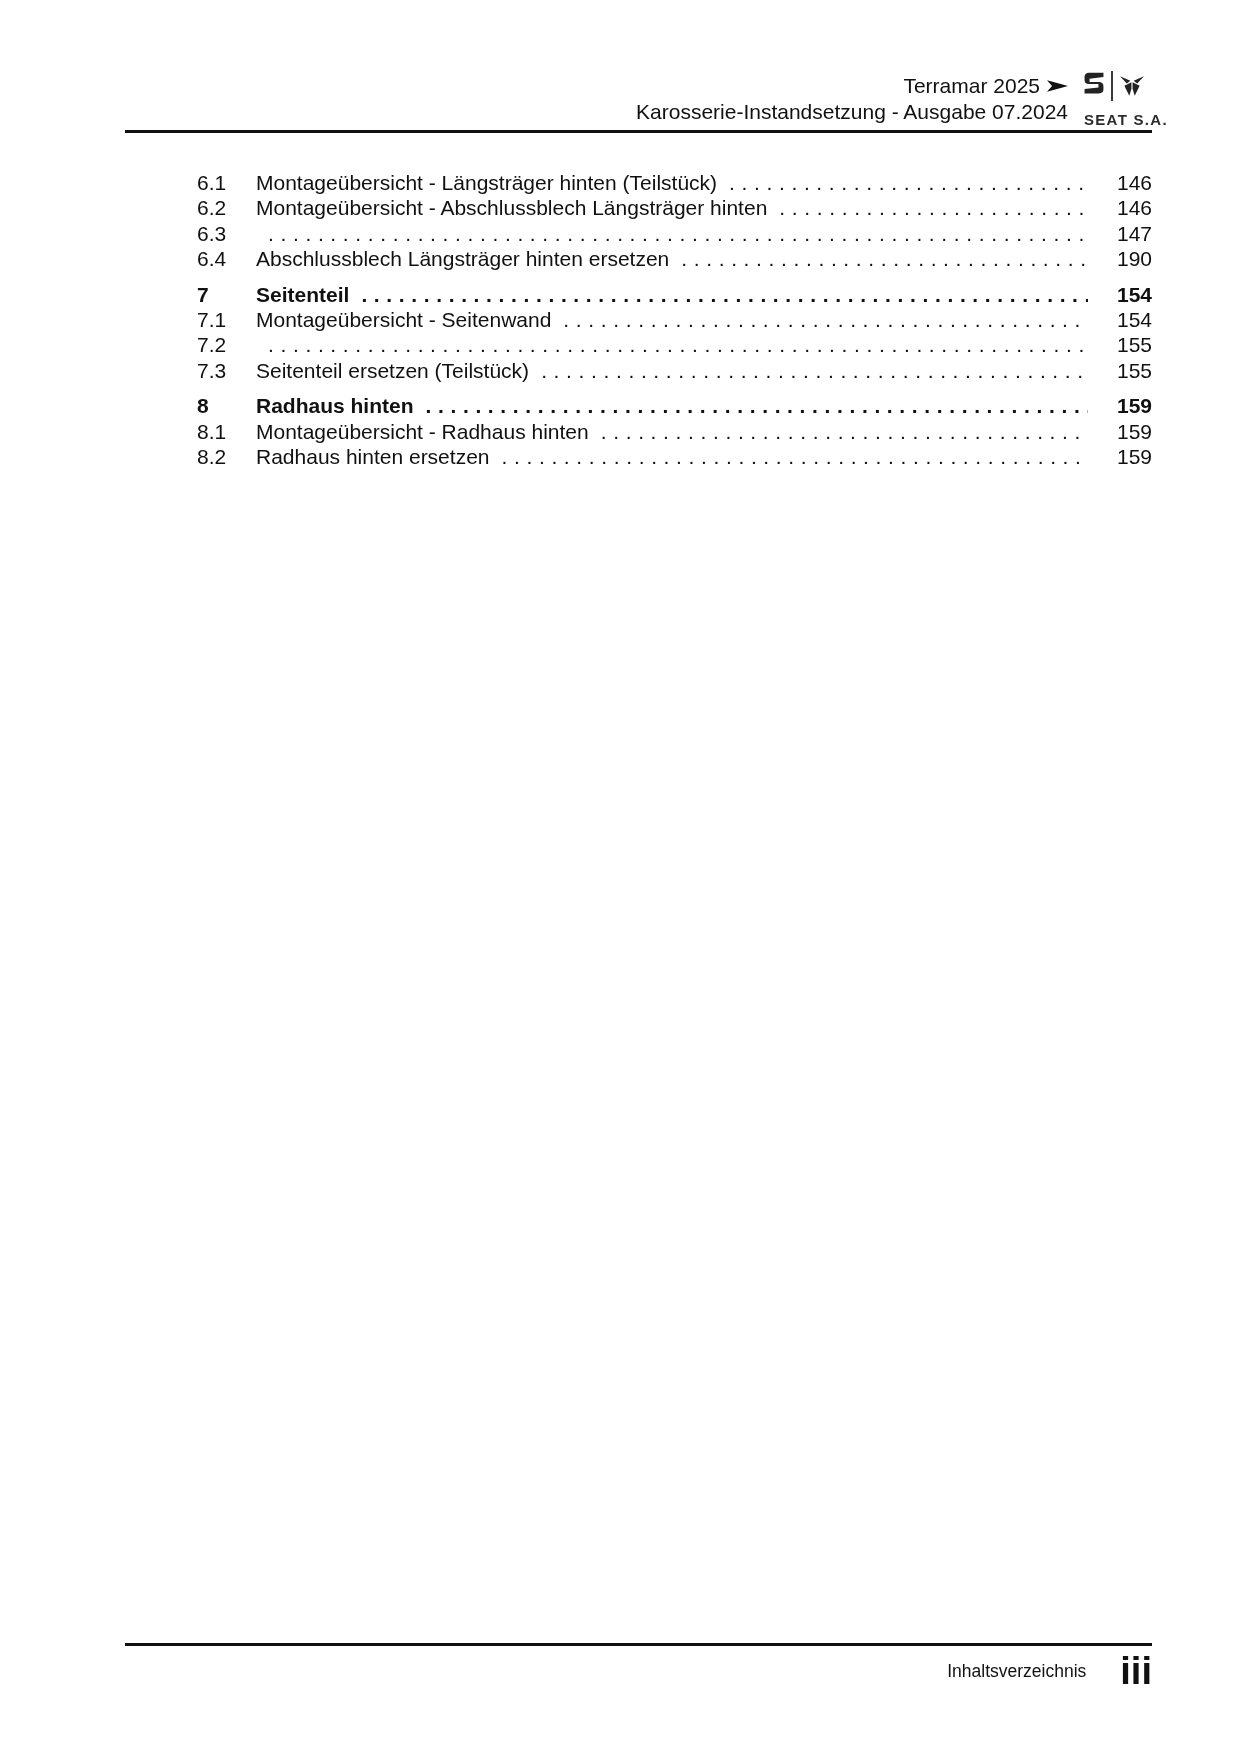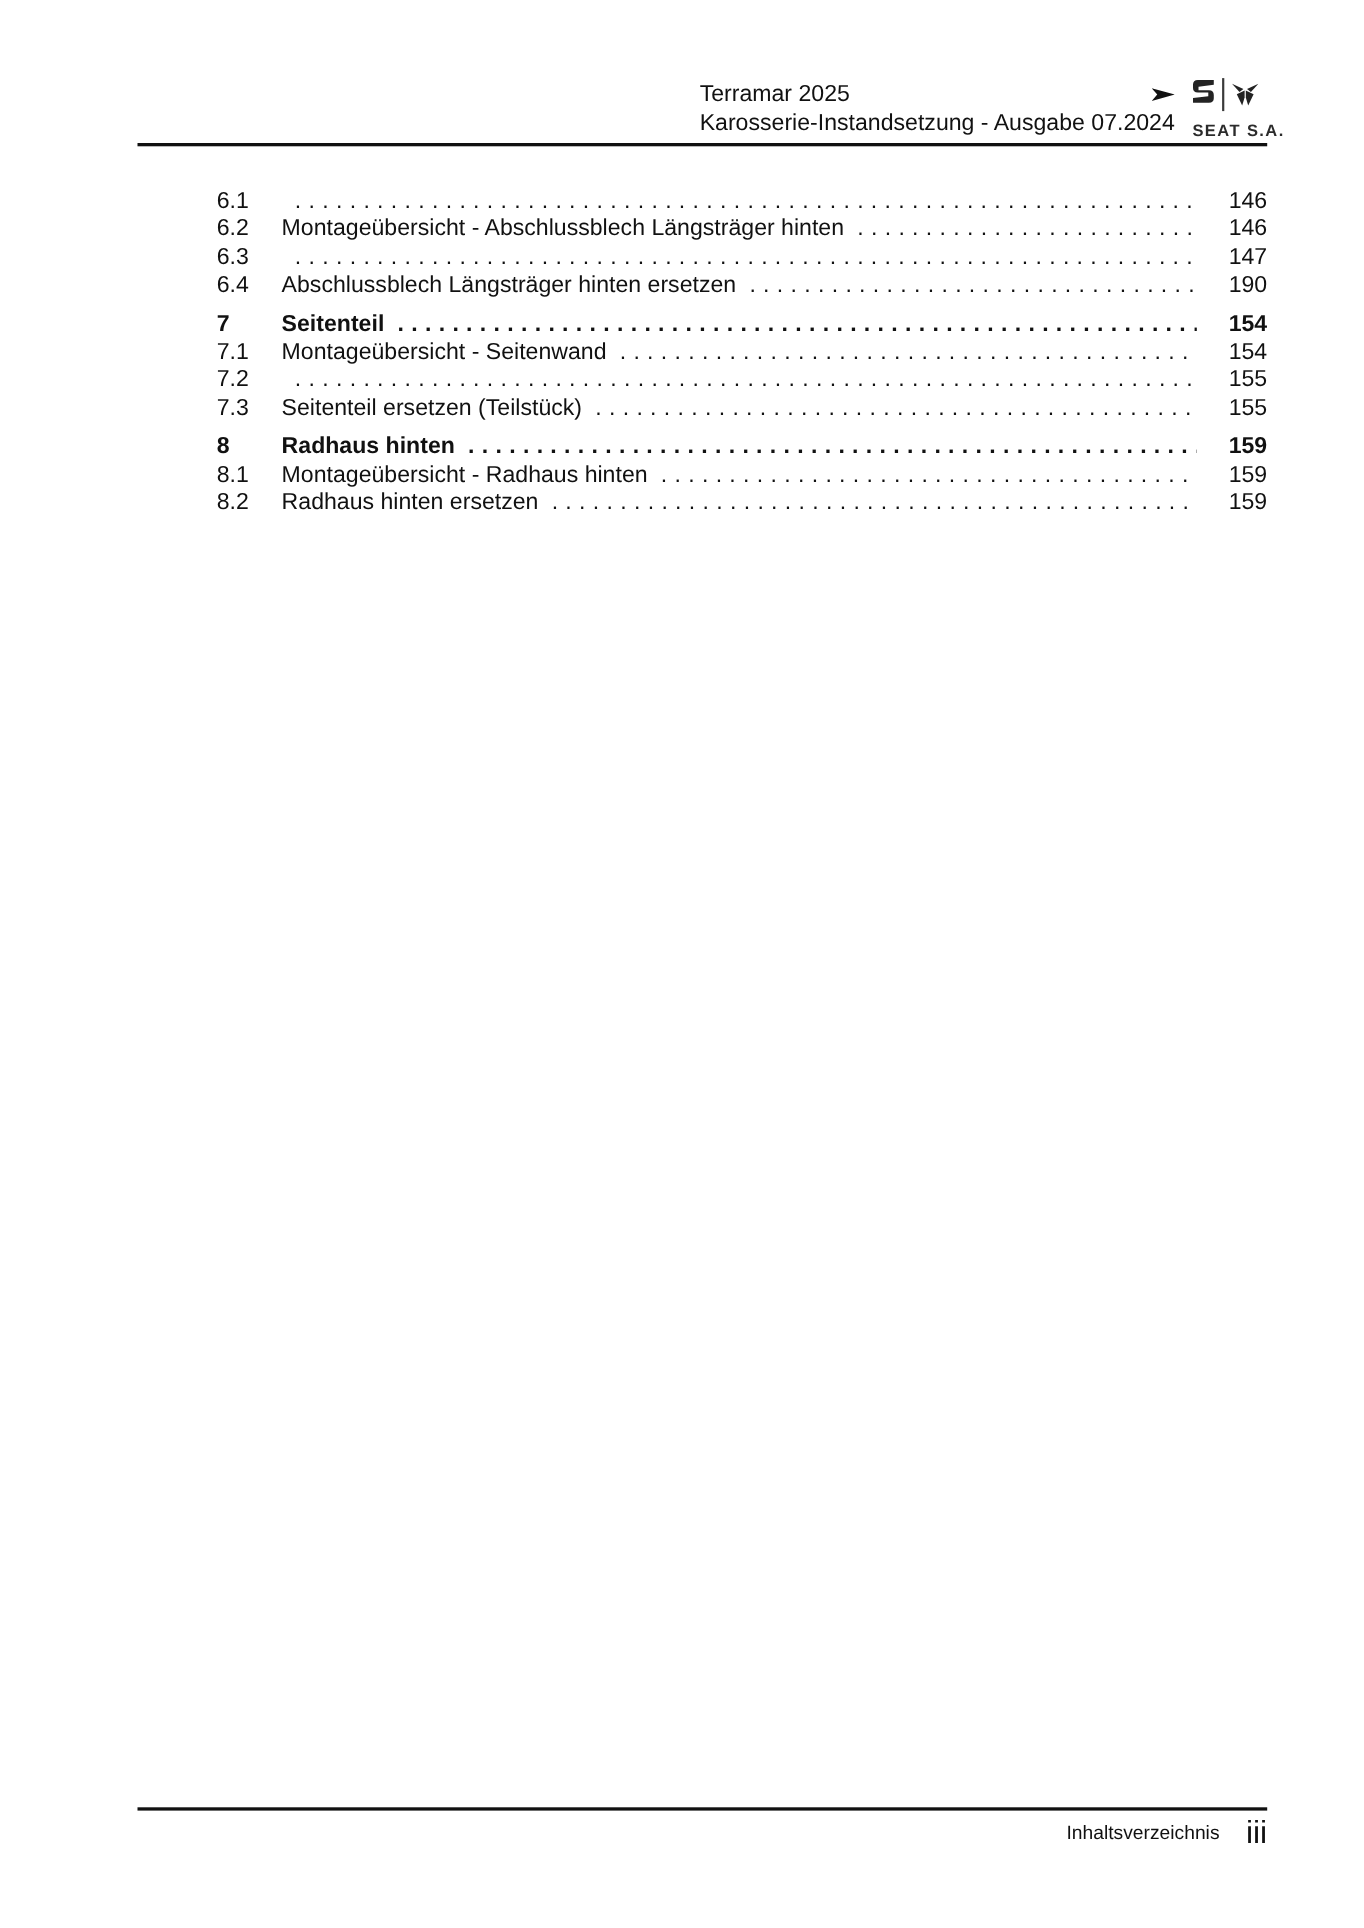--- a/index.html
+++ b/index.html
@@ -21,21 +21,21 @@
     position: absolute;
     top: 73px;
     right: 172px;
     text-align: right;
     font-size: 21px;
     line-height: 26px;
     white-space: nowrap;
   }
   .header-line1 {
     display: flex;
-    justify-content: space-between;
+    justify-content: flex-end;
     align-items: center;
   }
   .arrow-icon {
     display: inline-block;
     width: 21px;
     height: 13px;
     margin-left: 7px;
     background: #111111;
     clip-path: polygon(0% 6%, 100% 50%, 0% 94%, 24% 50%);
   }
@@ -119,22 +119,23 @@
     position: absolute;
     right: 88px;
     top: 1650px;
     display: flex;
     align-items: center;
   }
   .footer-label {
     font-size: 17.5px;
   }
   .footer-page {
-    font-size: 29px;
-    margin-left: 24px;
+    font-size: 38px;
+    margin-left: 34px;
+    font-weight: bold;
   }
 </style>
 </head>
 <body>
 
 <div>
 
   <div class="header-text">
     <div class="header-line1">
       <span>Terramar 2025</span>
@@ -159,20 +160,21 @@
       </svg>
     </div>
     <div class="company-name">SEAT S.A.</div>
   </div>
 
   <div class="rule header-rule"></div>
 
   <div class="toc" id="toc">
       <div class="toc-row">
       <span class="toc-num">6.1</span>
+      <span class="toc-title">Montageübersicht - Längsträger hinten (Teilstück)</span>
       <span class="toc-leader">. . . . . . . . . . . . . . . . . . . . . . . . . . . . . . . . . . . . . . . . . . . . . . . . . . . . . . . . . . . . . . . . . . . . . . . . . . . . . . . . . . . . . . . . . . . . . . . . . . . . . . . . . . . . . . . . . . . . . . . . . . . . . . . . . . . . . . . . . . . . . . . . . . . . . . </span>
       <span class="toc-page">146</span>
     </div>
       <div class="toc-row">
       <span class="toc-num">6.2</span>
       <span class="toc-title">Montageübersicht - Abschlussblech Längsträger hinten</span>
       <span class="toc-leader">. . . . . . . . . . . . . . . . . . . . . . . . . . . . . . . . . . . . . . . . . . . . . . . . . . . . . . . . . . . . . . . . . . . . . . . . . . . . . . . . . . . . . . . . . . . . . . . . . . . . . . . . . . . . . . . . . . . . . . . . . . . . . . . . . . . . . . . . . . . . . . . . . . . . . . </span>
       <span class="toc-page">146</span>
     </div>
       <div class="toc-row">

